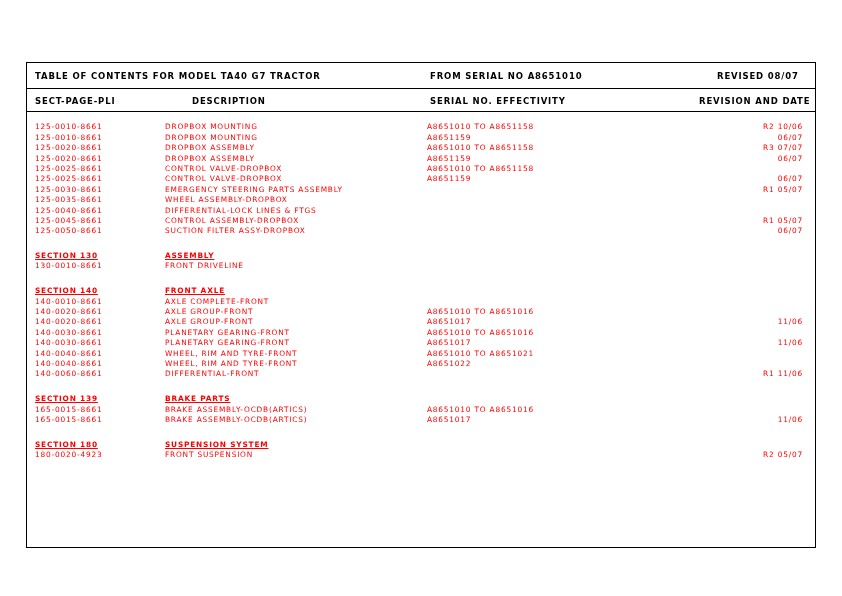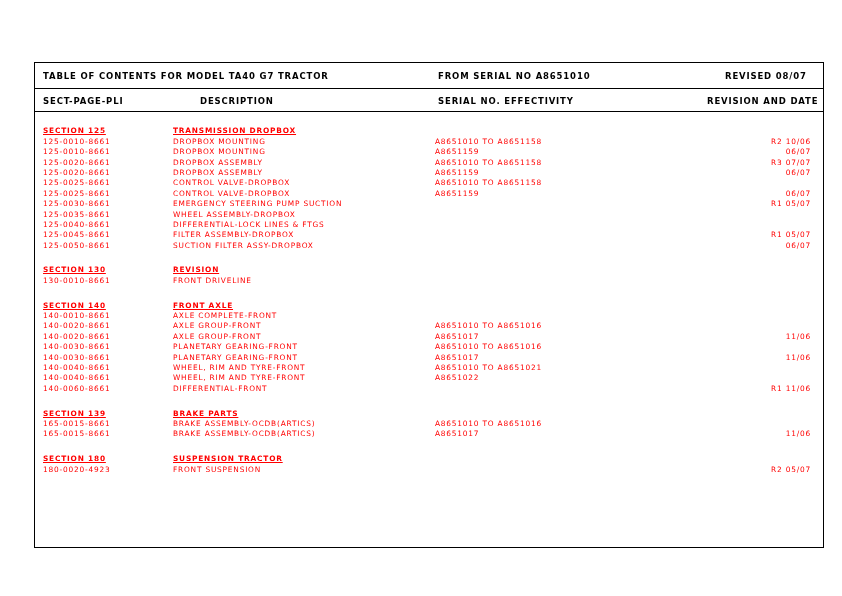--- a/index.html
+++ b/index.html
@@ -11,21 +11,20 @@
     width: 842px;
     height: 596px;
     font-family: "DejaVu Sans", sans-serif;
     overflow: hidden;
   }
   #page {
     position: relative;
     width: 736px;
     height: 596px;
     background: #ffffff;
-    margin-left: 8px;
   }
   #sheet {
     position: absolute;
     left: 26px;
     top: 62px;
     width: 790px;
     height: 486px;
     border: 1px solid #000000;
     box-sizing: border-box;
     background: #ffffff;
@@ -100,24 +99,20 @@
 
     <div class="hdr-row2">
       <div class="cell c-sect">SECT-PAGE-PLI</div>
       <div class="cell c-desc">DESCRIPTION</div>
       <div class="cell c-eff">SERIAL NO. EFFECTIVITY</div>
       <div class="cell c-revd">REVISION AND DATE</div>
     </div>
 
     <div id="body">
         <div class="row gap"></div>
-        <div class="row sectionhead">
-          <span class="t sect hdrline">SECTION 125</span>
-          <span class="t desc hdrline">TRANSMISSION DROPBOX</span>
-        </div>
         <div class="row">
           <span class="t sect">125-0010-8661</span>
           <span class="t desc">DROPBOX MOUNTING</span>
           <span class="t eff">A8651010 TO A8651158</span>
           <span class="t revd">R2 10/06</span>
         </div>
         <div class="row">
           <span class="t sect">125-0010-8661</span>
           <span class="t desc">DROPBOX MOUNTING</span>
           <span class="t eff">A8651159</span>
@@ -142,52 +137,52 @@
           <span class="t revd"></span>
         </div>
         <div class="row">
           <span class="t sect">125-0025-8661</span>
           <span class="t desc">CONTROL VALVE-DROPBOX</span>
           <span class="t eff">A8651159</span>
           <span class="t revd">06/07</span>
         </div>
         <div class="row">
           <span class="t sect">125-0030-8661</span>
-          <span class="t desc">EMERGENCY STEERING PUMP SUCTION</span>
+          <span class="t desc">EMERGENCY STEERING PARTS ASSEMBLY</span>
           <span class="t eff"></span>
           <span class="t revd">R1 05/07</span>
         </div>
         <div class="row">
           <span class="t sect">125-0035-8661</span>
           <span class="t desc">WHEEL ASSEMBLY-DROPBOX</span>
           <span class="t eff"></span>
           <span class="t revd"></span>
         </div>
         <div class="row">
           <span class="t sect">125-0040-8661</span>
           <span class="t desc">DIFFERENTIAL-LOCK LINES &amp; FTGS</span>
           <span class="t eff"></span>
           <span class="t revd"></span>
         </div>
         <div class="row">
           <span class="t sect">125-0045-8661</span>
-          <span class="t desc">FILTER ASSEMBLY-DROPBOX</span>
+          <span class="t desc">CONTROL ASSEMBLY-DROPBOX</span>
           <span class="t eff"></span>
           <span class="t revd">R1 05/07</span>
         </div>
         <div class="row">
           <span class="t sect">125-0050-8661</span>
           <span class="t desc">SUCTION FILTER ASSY-DROPBOX</span>
           <span class="t eff"></span>
           <span class="t revd">06/07</span>
         </div>
         <div class="row gap"></div>
         <div class="row sectionhead">
           <span class="t sect hdrline">SECTION 130</span>
-          <span class="t desc hdrline">REVISION</span>
+          <span class="t desc hdrline">ASSEMBLY</span>
         </div>
         <div class="row">
           <span class="t sect">130-0010-8661</span>
           <span class="t desc">FRONT DRIVELINE</span>
           <span class="t eff"></span>
           <span class="t revd"></span>
         </div>
         <div class="row gap"></div>
         <div class="row sectionhead">
           <span class="t sect hdrline">SECTION 140</span>
@@ -254,21 +249,21 @@
         </div>
         <div class="row">
           <span class="t sect">165-0015-8661</span>
           <span class="t desc">BRAKE ASSEMBLY-OCDB(ARTICS)</span>
           <span class="t eff">A8651017</span>
           <span class="t revd">11/06</span>
         </div>
         <div class="row gap"></div>
         <div class="row sectionhead">
           <span class="t sect hdrline">SECTION 180</span>
-          <span class="t desc hdrline">SUSPENSION TRACTOR</span>
+          <span class="t desc hdrline">SUSPENSION SYSTEM</span>
         </div>
         <div class="row">
           <span class="t sect">180-0020-4923</span>
           <span class="t desc">FRONT SUSPENSION</span>
           <span class="t eff"></span>
           <span class="t revd">R2 05/07</span>
         </div>
       </div>
   </div>
 </div>

